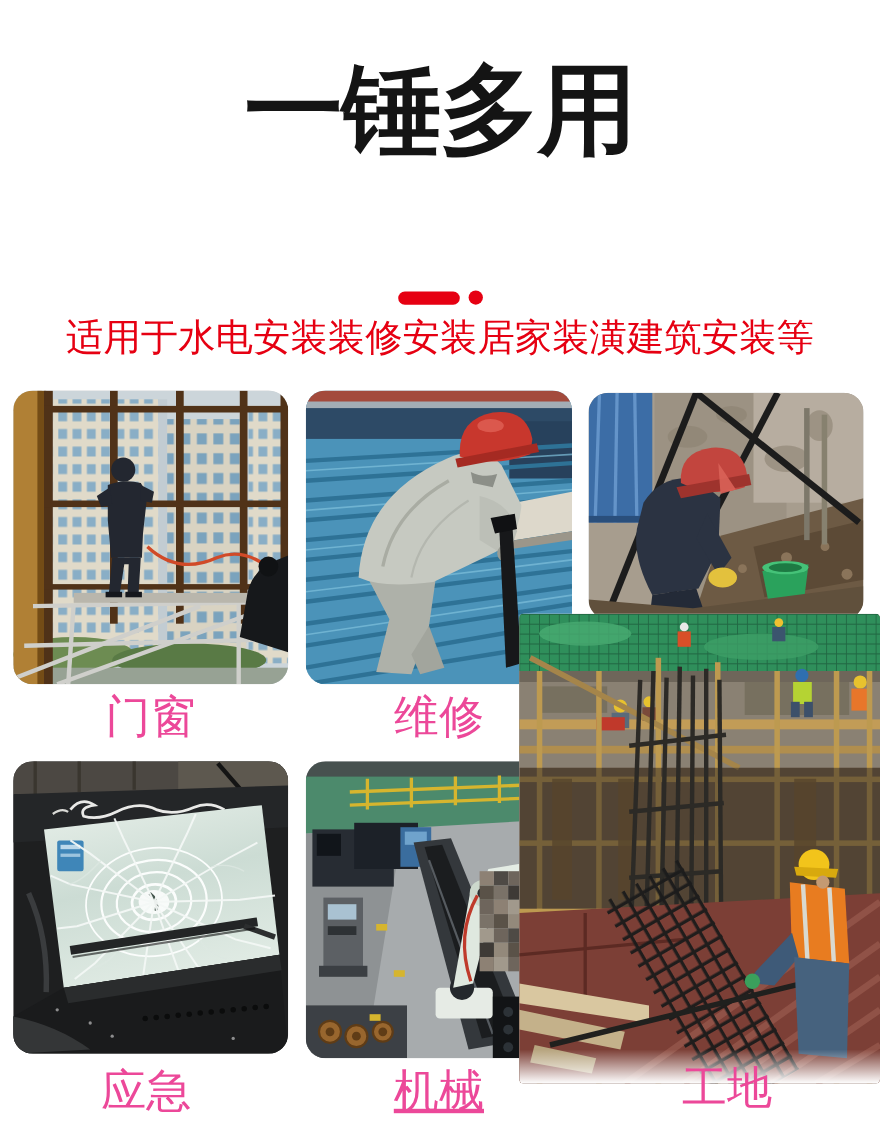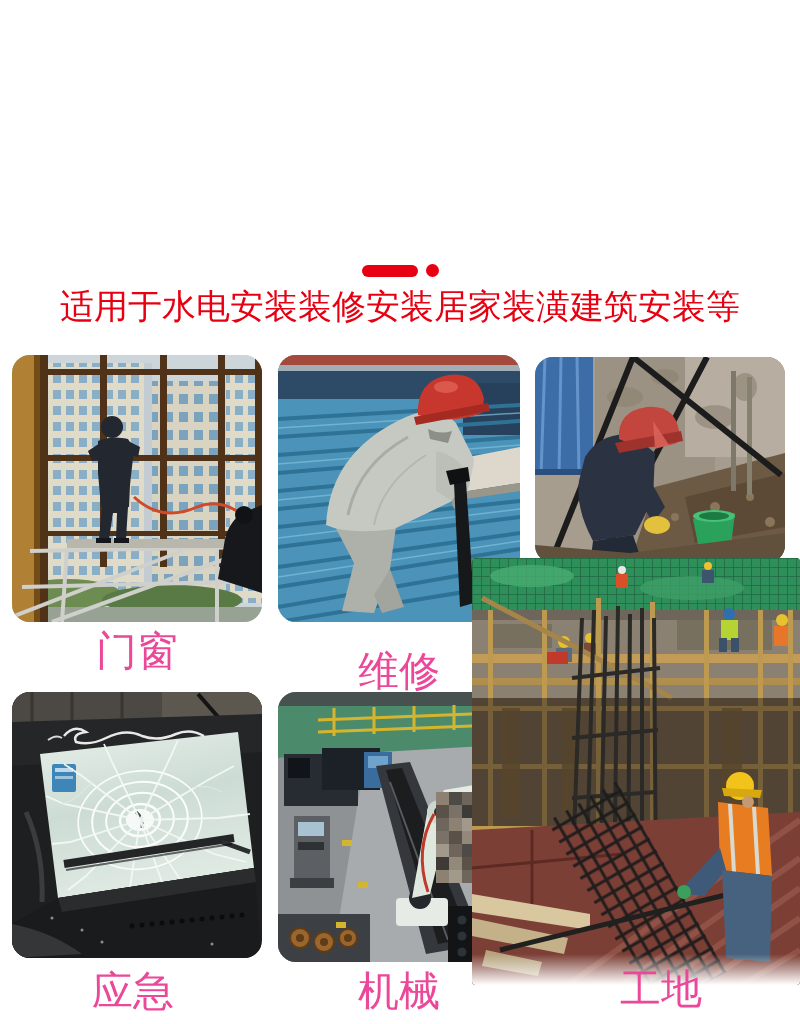--- a/index.html
+++ b/index.html
@@ -32,30 +32,31 @@
   #ph-pipeline { left:535px; top:357px; width:250px; height:206px; }
   #ph-site     { left:472px; top:558px; width:328px; height:427px; border-radius:4px; z-index:2; }
   #ph-car      { left:12px;  top:692px; width:250px; height:266px; }
   #ph-machine  { left:278px; top:692px; width:242px; height:270px; z-index:1; }
   .photo svg { display:block; width:100%; height:100%; }
   .caption {
     position:absolute; transform:translateX(-50%); z-index:5;
     font-size:41px; color:#ec4899; white-space:nowrap;
   }
   #cap-windows { left:137px; top:624px; }
-  #cap-repair  { left:399px; top:624px;margin-top:20px; }
+  #cap-repair  { left:399px; top:624px; }
   #cap-car     { left:133px; top:964px; }
-  #cap-machine { left:399px; top:964px; }
+  #cap-machine { left:399px; top:964px;text-decoration:underline; }
   #cap-site    { left:661px; top:962px; }
 </style>
 </head>
 <body>
 
 <div class="stage">
 
+  <div class="title" id="title-line1">一锤多用</div>
 
   <div class="divider">
     <span class="dash"></span>
     <span class="dot"></span>
   </div>
 
   <div class="subtitle">适用于水电安装装修安装居家装潢建筑安装等</div>
 
   <figure class="photo" id="ph-windows">
     <svg viewBox="0 0 250 267" preserveAspectRatio="none">

